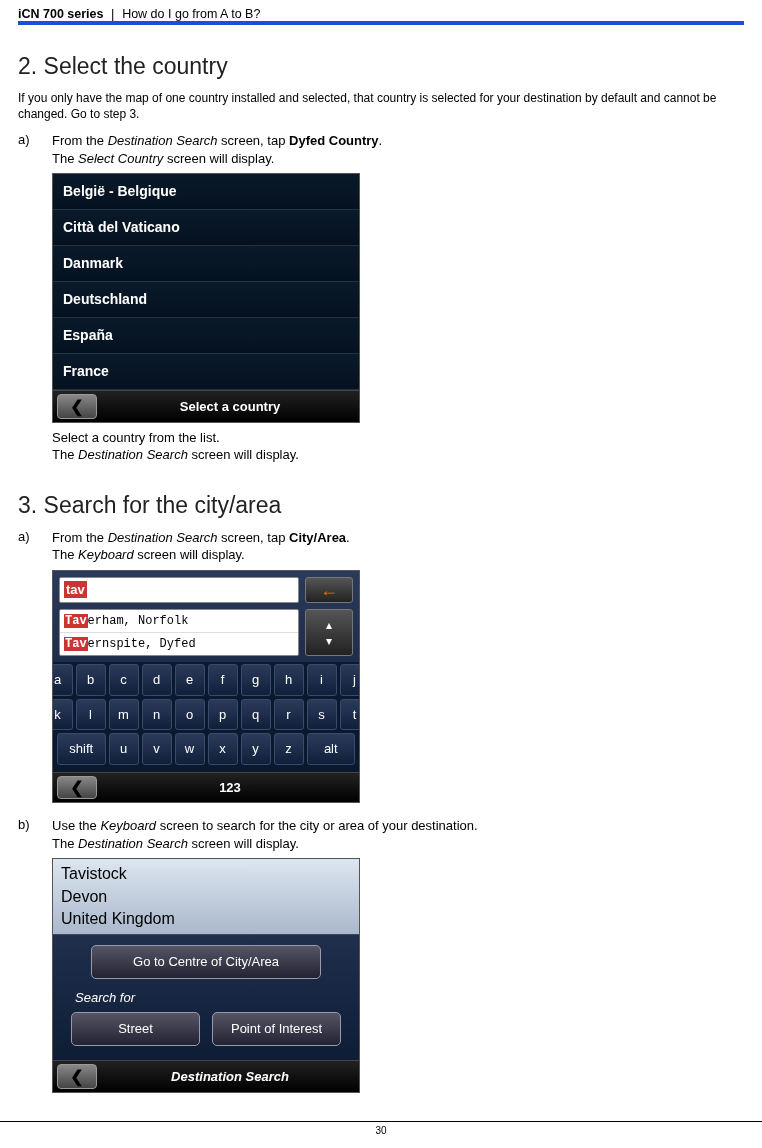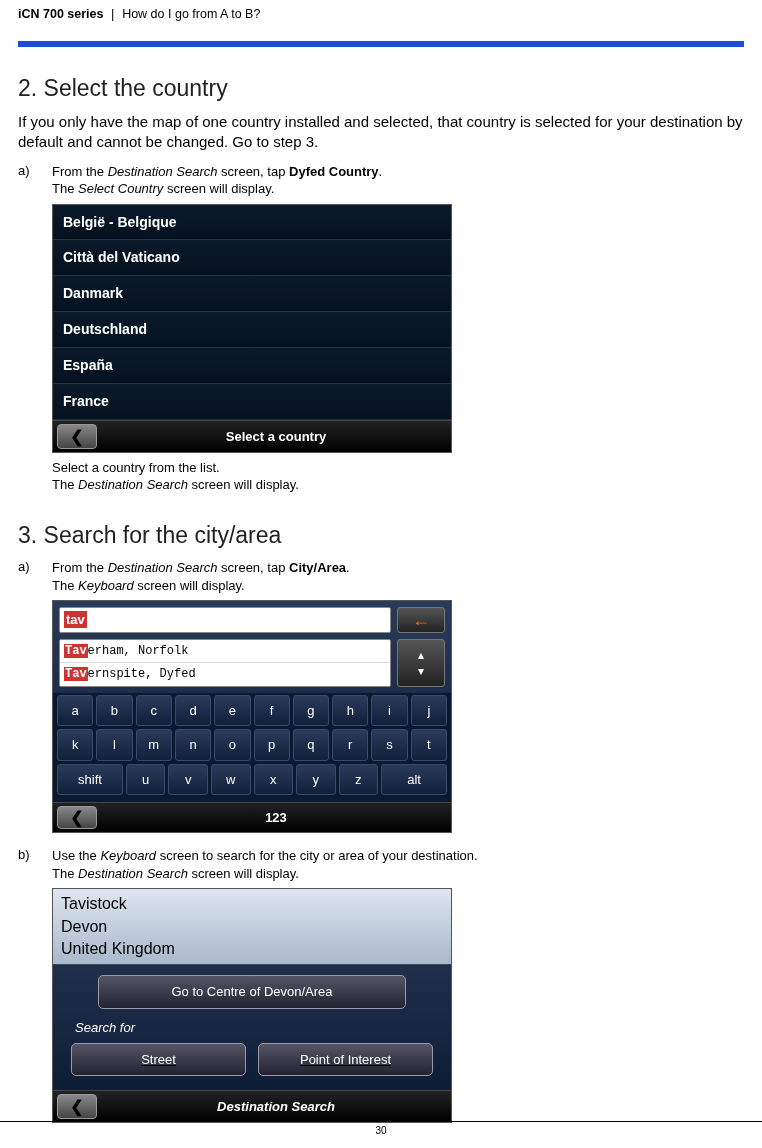--- a/index.html
+++ b/index.html
@@ -7,51 +7,51 @@
     font-family: Arial, Helvetica, sans-serif;
     font-size: 13px;
     color: #000;
     background: #fff;
     width: 762px;
     height: 1148px;
     position: relative;
     padding: 0 18px;
   }
   .header-row {
-    border-bottom: 6px solid #1d4ed8;
-    padding: 6px 0 20px 0;
+    border-bottom: 4px solid #1d4ed8;
+    padding: 6px 0 0 0;
     font-size: 13px;
   }
   .header-product { font-weight: bold; font-family: Verdana, sans-serif; font-size: 12.5px; }
   .header-sep { padding: 0 4px; }
   .header-topic { font-family: Verdana, sans-serif; font-size: 12.5px; }
   h2.section-title {
     font-family: Verdana, sans-serif;
     font-weight: normal;
     font-size: 23px;
     margin: 28px 0 10px 0;
     color: #222;
   }
-  p.intro { font-size: 15px; line-height: 1.35; margin-bottom: 10px; }
+  p.intro { font-size: 12px; line-height: 1.35; margin-bottom: 10px; }
   ol.steps { list-style: none; padding-left: 0; }
   ol.steps > li { display: flex; margin-bottom: 8px; }
   .step-letter {
     font-family: Verdana, sans-serif;
     font-size: 13px;
     width: 34px;
     flex-shrink: 0;
   }
   .step-body { flex: 1; font-size: 13px; line-height: 1.35; }
   .step-body em { font-style: italic; }
   .step-body b { font-weight: bold; }
   .screenshot {
     margin: 6px 0 6px 0;
     border: 1px solid #555;
     background: #000;
-    width: 400px;
+    width: 308px;
     overflow: hidden;
   }
   .country-list { background: #001428; }
   .country-item {
     color: #fff;
     font-family: Verdana, sans-serif;
     font-weight: bold;
     font-size: 14px;
     padding: 8px 10px;
     border-bottom: 1px solid #234;
@@ -203,21 +203,21 @@
     margin: 0 auto 10px auto;
     width: 85%;
   }
   .dest-label {
     color: #fff;
     font-style: italic;
     font-family: Verdana, sans-serif;
     font-size: 13px;
     margin: 4px 0 6px 4px;
   }
-  .dest-two { display: flex; gap: 12px; text-decoration: underline; }
+  .dest-two { display: flex; gap: 12px; }
   .dest-two .dest-btn { width: 50%; margin-bottom: 8px; }
 
   .footer {
     position: absolute;
     bottom: 12px;
     left: 0;
     right: 0;
     border-top: 1px solid #000;
     text-align: center;
     font-size: 10px;
@@ -342,21 +342,21 @@
       <span>Use the </span><em>Keyboard</em><span> screen to search for the city or area of your destination.</span><br>
       <span>The </span><em>Destination Search</em><span> screen will display.</span>
 
       <div class="screenshot dest-shot">
         <div class="dest-top">
           <div>Tavistock</div>
           <div>Devon</div>
           <div>United Kingdom</div>
         </div>
         <div class="dest-body">
-          <div class="dest-btn">Go to Centre of Devon/Area</div>
+          <div class="dest-btn">Go to Centre of City/Area</div>
           <div class="dest-label">Search for</div>
           <div class="dest-two">
             <div class="dest-btn">Street</div>
             <div class="dest-btn">Point of Interest</div>
           </div>
         </div>
         <div class="bottom-bar">
           <div class="back-btn">
               <span>❮</span>
             </div>

